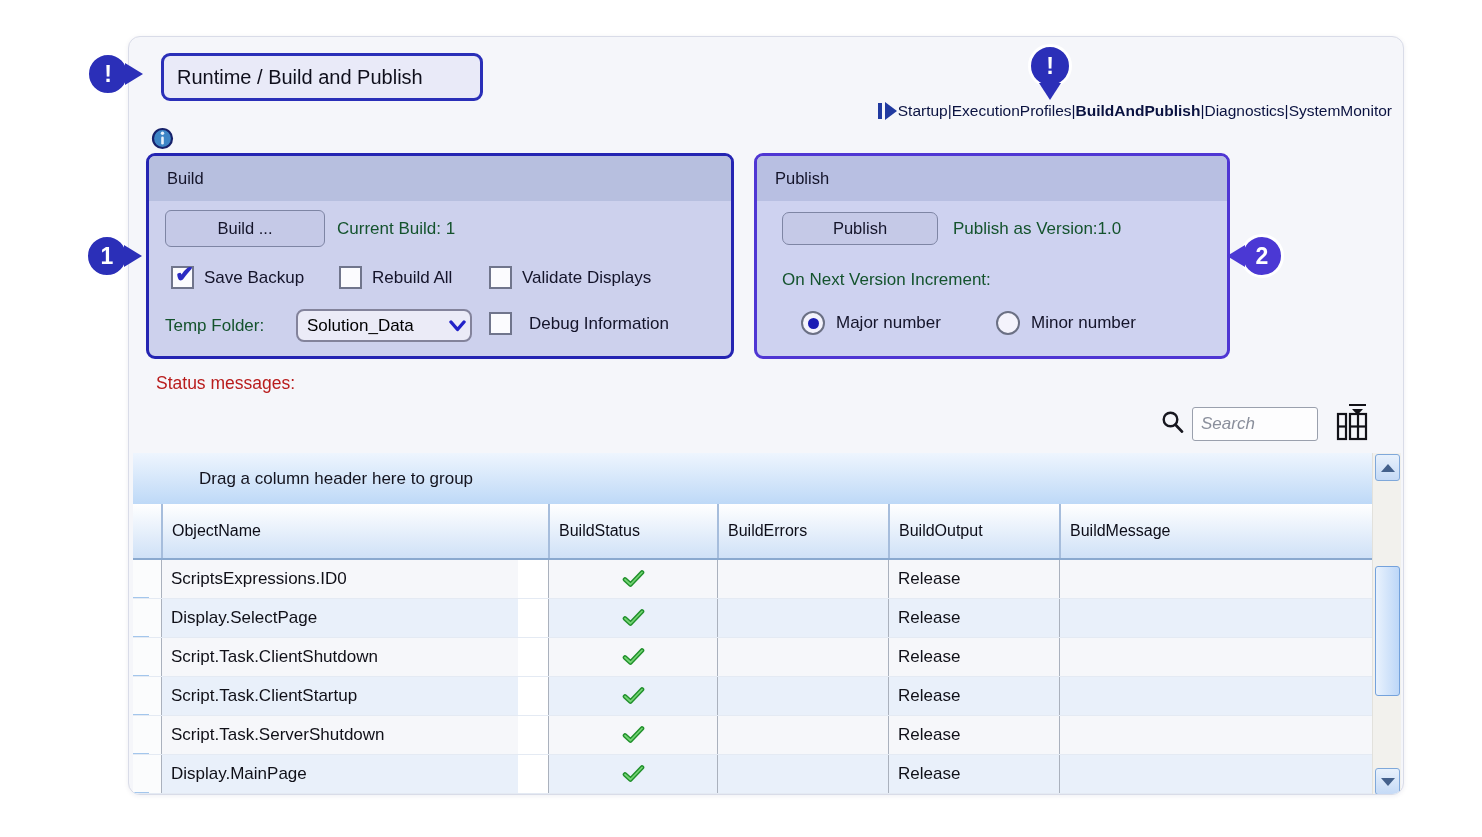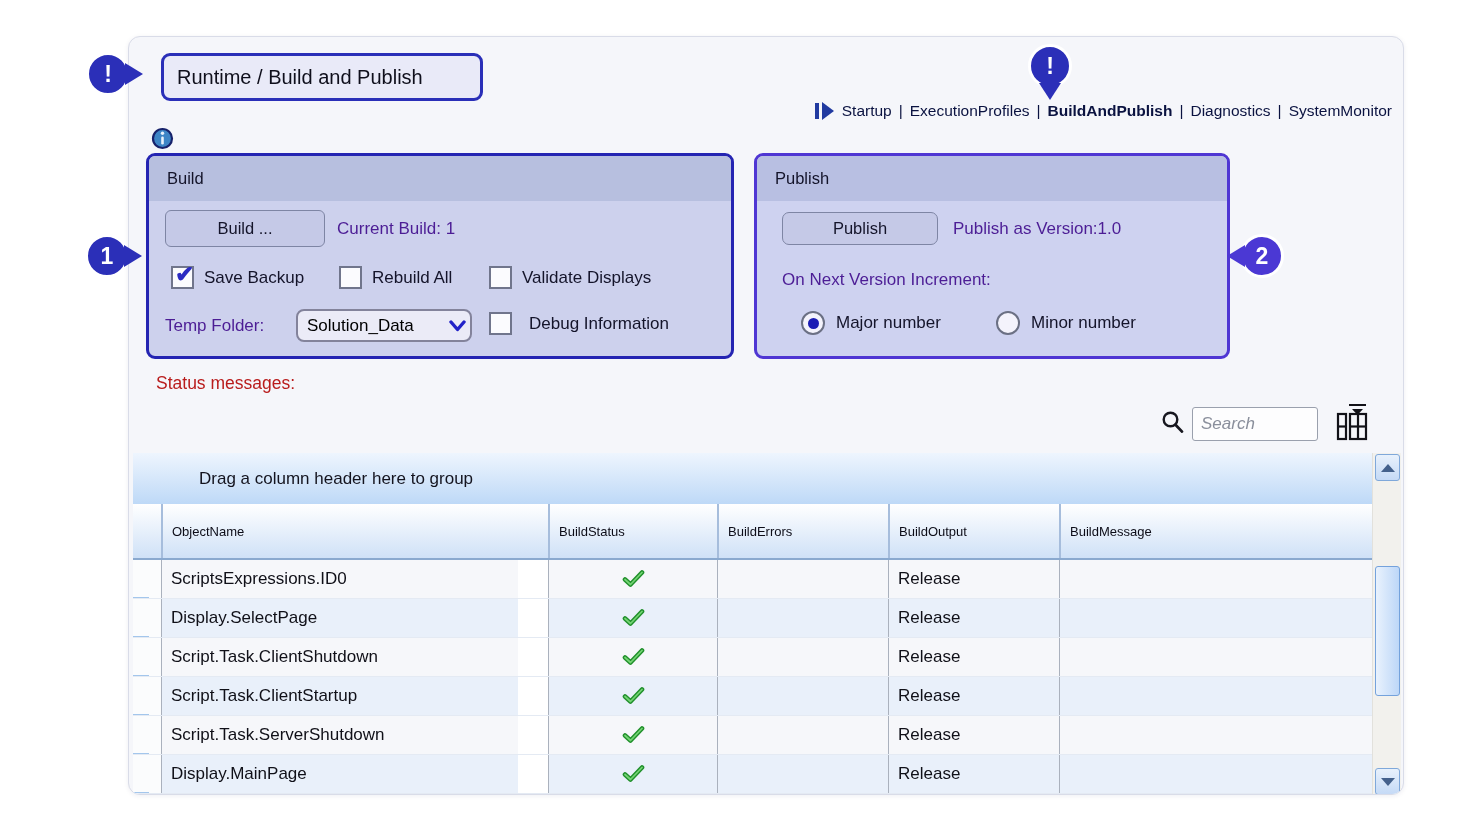--- a/index.html
+++ b/index.html
@@ -28,40 +28,40 @@
                      border-top:11px solid transparent; border-bottom:11px solid transparent;
                      border-right:18px solid currentColor; }
   .pin .tail-down  { position:absolute; left:11px; top:39px; width:0; height:0;
                      border-left:11px solid transparent; border-right:11px solid transparent;
                      border-top:17px solid currentColor; }
   .pin.navy  { color:#2b2fb8; } .pin.navy .circle  { background:#2b2fb8; }
   .pin.violet{ color:#4b38d4; } .pin.violet .circle{ background:#4b38d4; }
 
   
   .breadcrumb { position:absolute; top:62px; right:11px; height:24px; display:flex;
-                align-items:center; gap:7px; font-size:15.5px; color:#0a1240; }
+                align-items:center; font-size:15.5px; color:#0a1240; }
   .breadcrumb .sep { color:#0a1240; }
   .breadcrumb .item { cursor:default; }
   .breadcrumb .item.active { font-weight:bold; }
 
   
   .info-icon { position:absolute; left:22px; top:90px; width:23px; height:23px; }
 
   
   .panel { position:absolute; top:116px; height:206px; border-radius:9px; overflow:hidden; }
   .panel.build   { left:17px;  width:588px; border:3px solid #2424b2; background:#cdd1ed; }
   .panel.publish { left:625px; width:476px; border:3px solid #4f36d3; background:#ced2f0; }
   .panel .phead { height:45px; background:#b7bfdf; display:flex; align-items:center;
                   padding-left:18px; font-size:16.5px; color:#14142a; }
   .panel.publish .phead { background:#b8bfe2; }
 
   .btn { position:absolute; display:flex; align-items:center; justify-content:center;
          background:#c5c9e7; border:1.5px solid #7e85a4; border-radius:6px;
          font-size:16.5px; color:#14142a; cursor:pointer; }
-  .plain-text { position:absolute; font-size:17px; color:#4c1d95; display:flex; align-items:center;text-align:center; }
+  .plain-text { position:absolute; font-size:17px; color:#14532d; display:flex; align-items:center;text-align:center; }
 
   .cb { position:absolute; display:flex; align-items:center; gap:10px; font-size:17px; color:#14142a; cursor:pointer;justify-content:center; }
   .cb-box { position:relative; width:23px; height:23px; background:#fbfbfe;
             border:2px solid #70758c; }
   .cb-box.checked::after { content:"\2714"; position:absolute; left:2px; top:-7px;
             color:#2a2ac2; font-size:23px; font-weight:bold; }
 
   .dropdown { position:absolute; left:147px; top:153px; width:176px; height:33px;
               background:#ebebf7; border:2px solid #83839b; border-radius:8px;
               display:flex; align-items:center; cursor:pointer; }
@@ -86,21 +86,21 @@
   .search-input::placeholder { color:#8a8f9c; font-style:italic; }
   .col-chooser { position:absolute; left:1206px; top:365px; width:34px; height:40px; cursor:pointer; }
 
   
   .grid { position:absolute; left:4px; top:416px; width:1268px; height:343px; background:#fff; overflow:hidden; }
   .group-band { height:51px; width:1239px; background:linear-gradient(#eef5fe,#bed9f7);
                 display:flex; align-items:center; padding-left:66px; font-size:17px; color:#14141f; }
   .hrow { display:flex; height:56px; width:1239px;
           background:linear-gradient(#ffffff,#cfe1f7); border-bottom:2px solid #8aa9cf; }
   .hcell { border-left:2px solid #a6bddc; padding-left:9px; display:flex; align-items:center;
-           font-size:13px; color:#0d0d18; cursor:pointer; }
+           font-size:16px; color:#0d0d18; cursor:pointer; }
   .hcell.gutter { border-left:none; cursor:default; }
   .w-gutter{ width:28px; } .w-name{ width:357px; } .w-status{ width:169px;margin-left:30px; }
   .w-errors{ width:171px; } .w-output{ width:171px; } .w-msg{ flex:1; }
 
   .trow { display:flex; height:39px; width:1239px; border-bottom:1px solid #e4eaf3; cursor:default; }
   .trow.odd  > .tcell { background:#f6f7fa; }
   .trow.even > .tcell { background:#e9f0fa; }
   .tcell { border-left:1.5px solid #aab1bd; display:flex; align-items:center;
            padding-left:9px; font-size:17px; color:#101018; overflow:hidden; }
   .tcell.gutter { border-left:none; background:#fbfcfd !important; position:relative; padding-left:0; }

